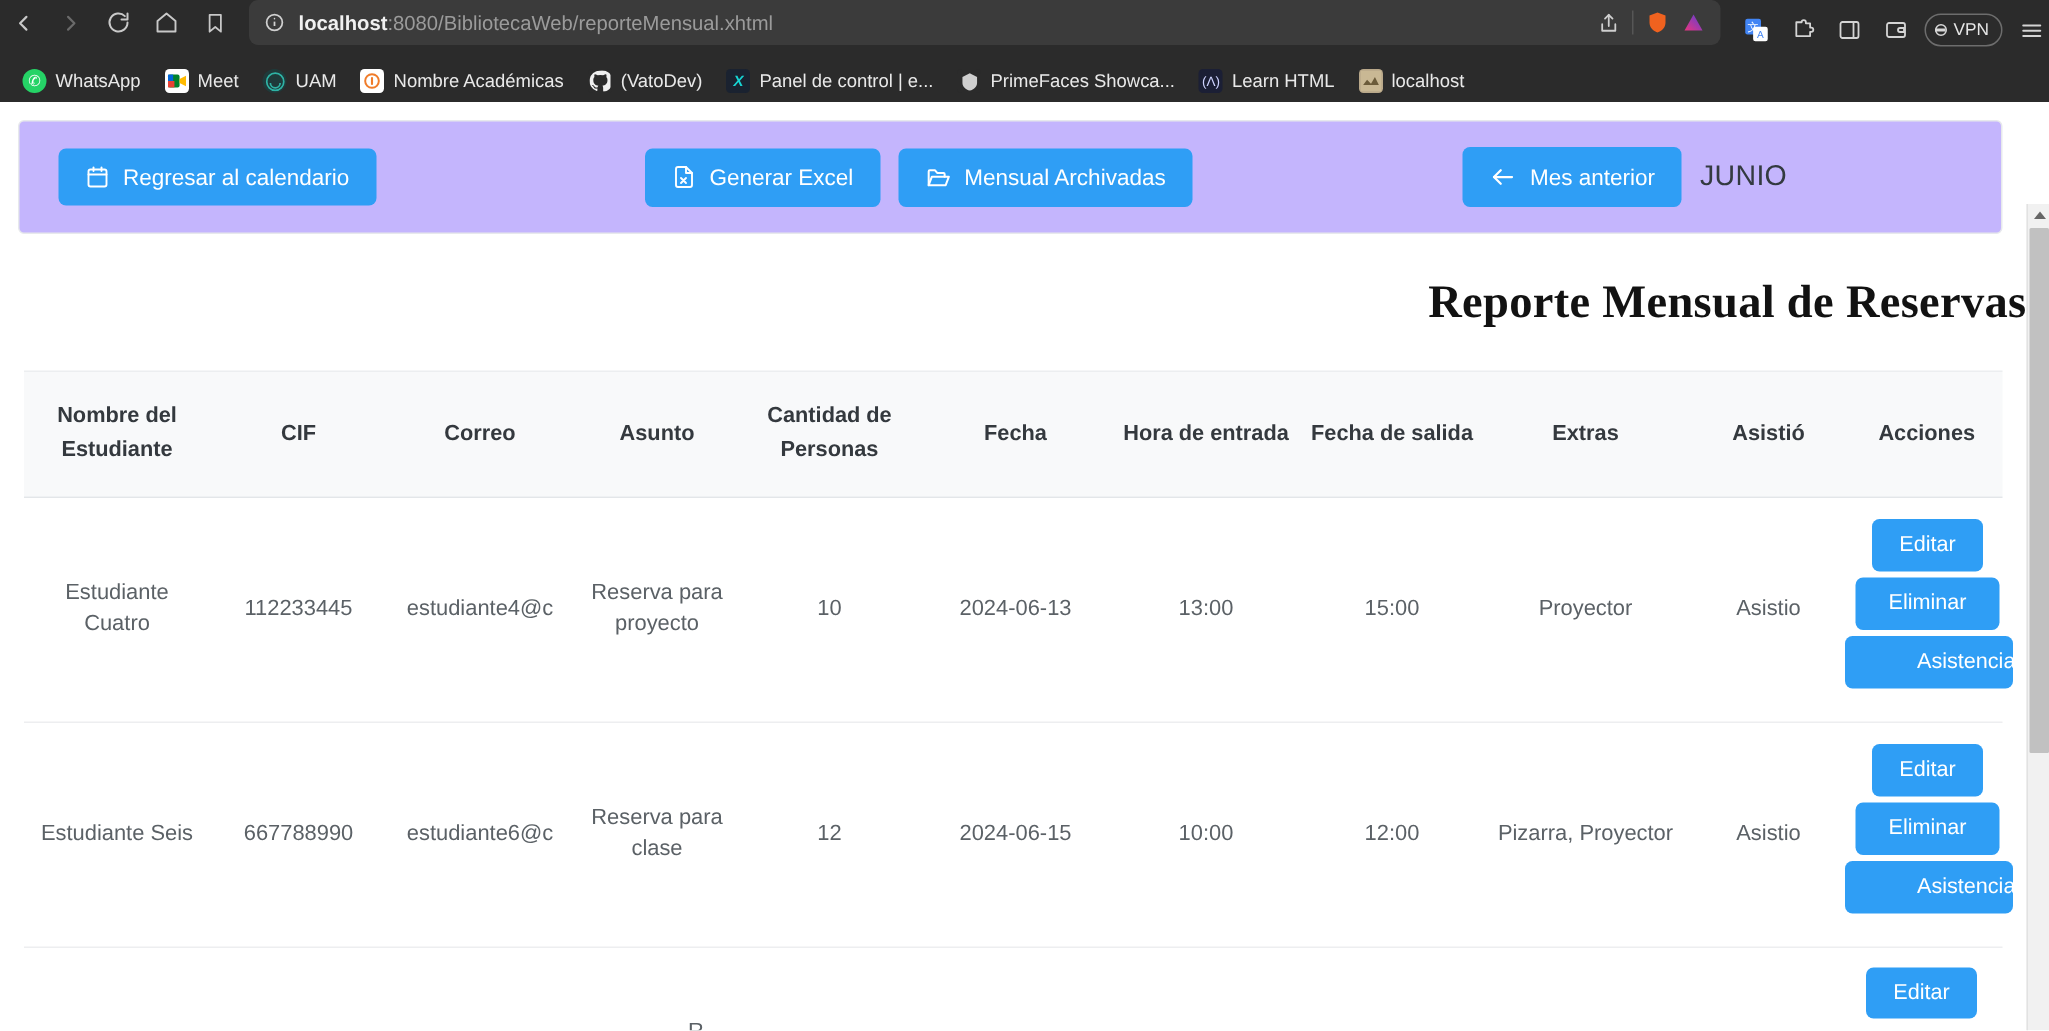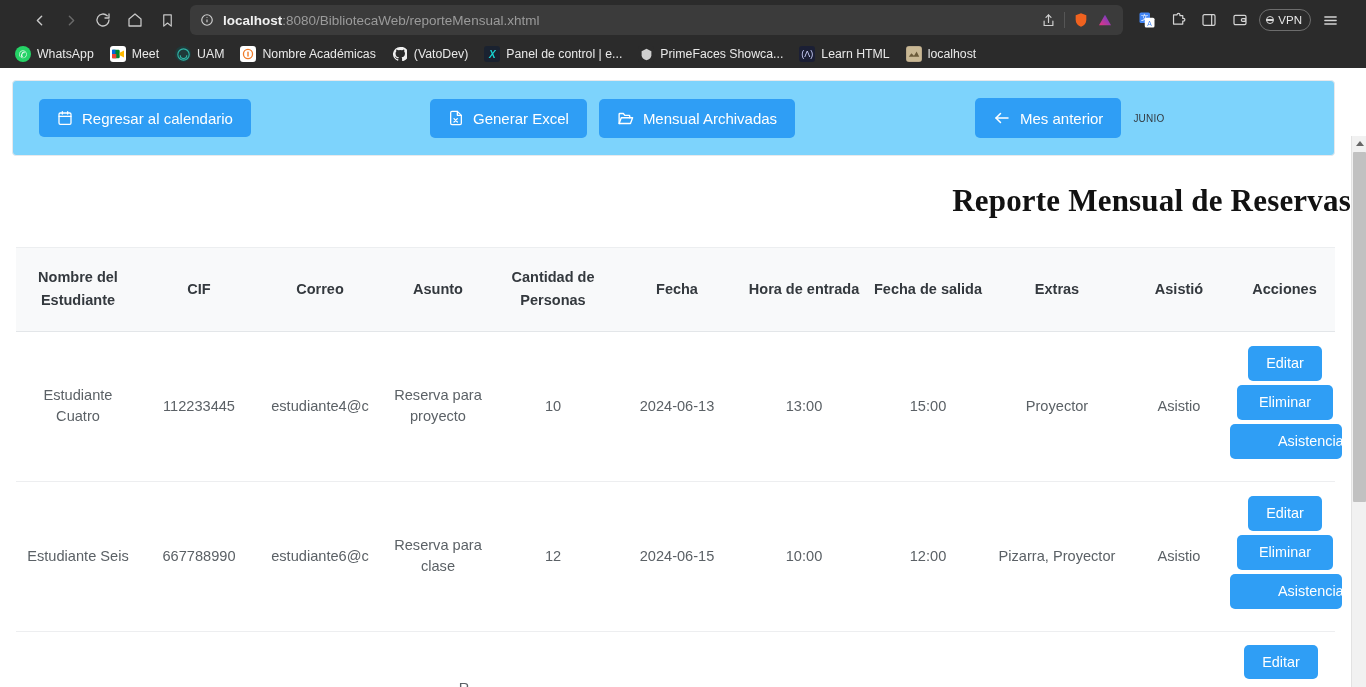--- a/index.html
+++ b/index.html
@@ -13,22 +13,21 @@
   
   #browser-chrome {
     background: #2b2b2b;
     height: 68px;
     width: 1366px;
     position: relative;
   }
   #toolbar-row {
     height: 40px;
     display: flex;
-    align-items: center;
-    padding: 0 24px;
+    padding: 0 0;
     gap: 2px;
   }
   .nav-btn {
     width: 30px; height: 30px;
     display: flex; align-items: center; justify-content: center;
     border-radius: 5px;
     color: #c8c8c8;
     flex: none;
   }
   .nav-btn.disabled { color: #6a6a6a; }
@@ -150,21 +149,21 @@
   #page-inner {
     width: 1351px;
     height: 619px;
     overflow: hidden;
     position: relative;
   }
 
   
   #action-panel {
     margin: 12px 16px 0 12px;
-    background: #7dd3fc;
+    background: #c4b5fd;
     border: 1px solid #e7e9ec;
     border-radius: 4px;
     height: 76px;
     display: flex;
     align-items: center;
     position: relative;
     padding: 0 14px;
   }
   .btn {
     background: #2f9ef5;
@@ -191,21 +190,21 @@
     gap: 12px;
   }
   #month-group {
     position: absolute;
     left: 962px;
     display: flex;
     align-items: center;
     gap: 12px;
   }
   #month-label {
-    font-size: 10px;
+    font-size: 19px;
     color: #333a40;
     letter-spacing: .2px;
   }
 
   
   #report-title {
     text-align: right;
     font-family: "Liberation Serif", serif;
     font-weight: bold;
     font-size: 31px;

